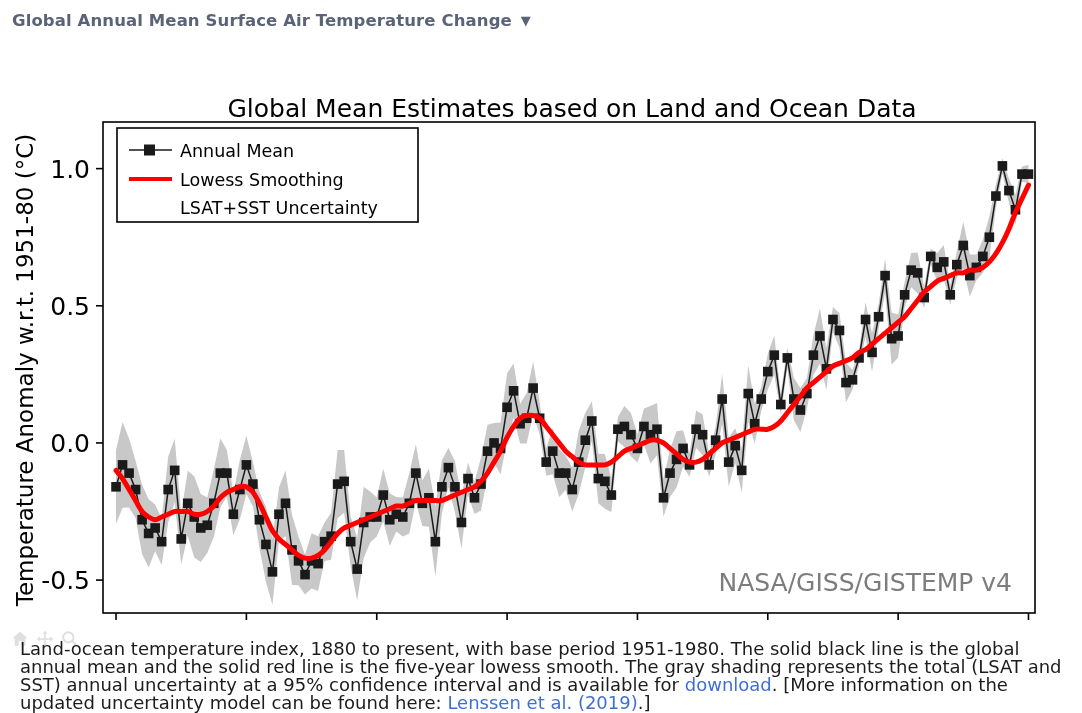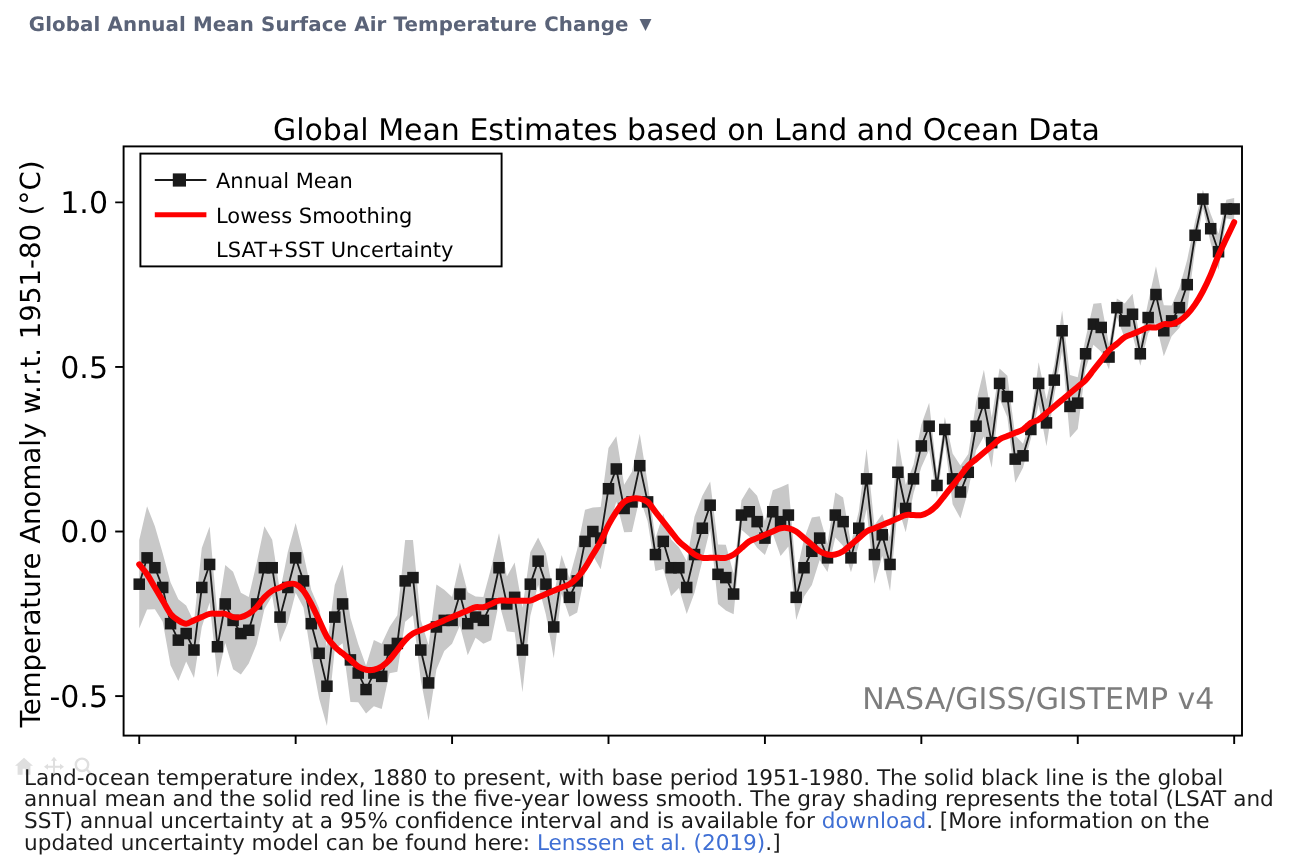--- a/index.html
+++ b/index.html
@@ -13,21 +13,21 @@
     font-family: "DejaVu Sans", sans-serif;
     color: #000;
     position: relative;
     overflow: hidden;
   }
   
   #header-bar {
     height: 40px;
     display: flex;
     align-items: center;
-    padding-left: 24px;
+    padding-left: 12px;
     box-sizing: border-box;
   }
   #header-title {
     font-size: 16.5px;
     font-weight: bold;
     color: #5a6378;
     letter-spacing: .1px;
     font-family: "DejaVu Sans", sans-serif;
   }
   #header-caret {

